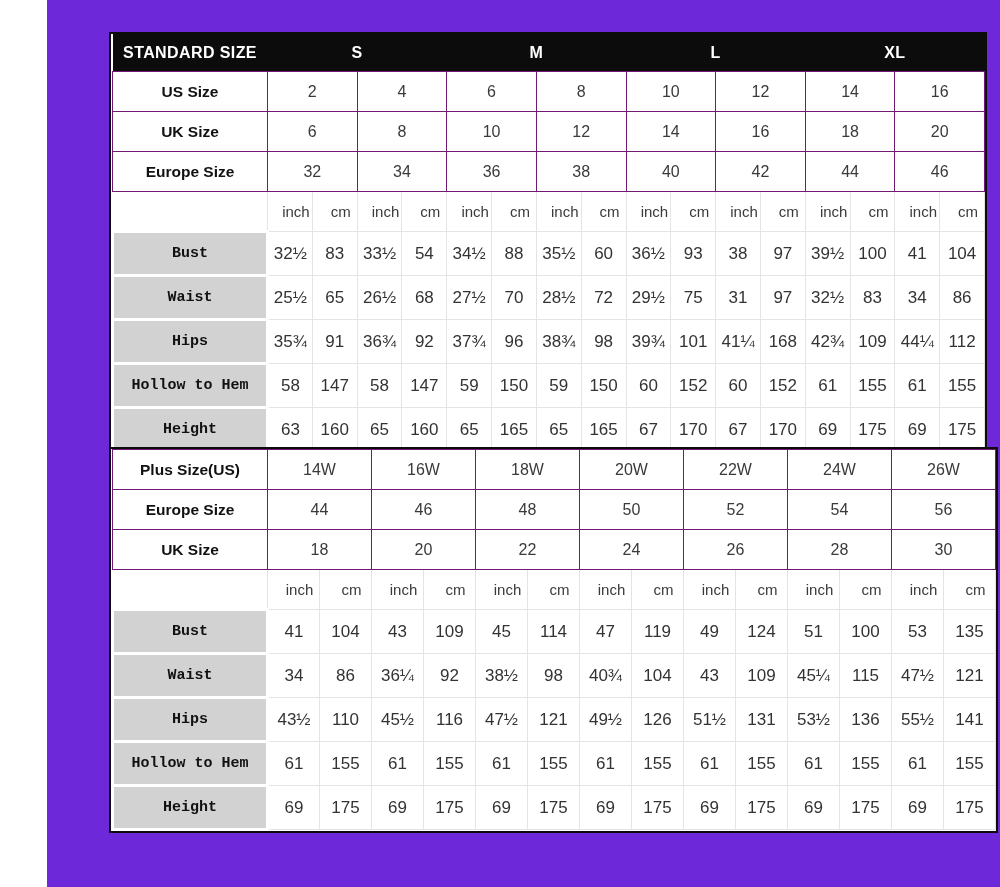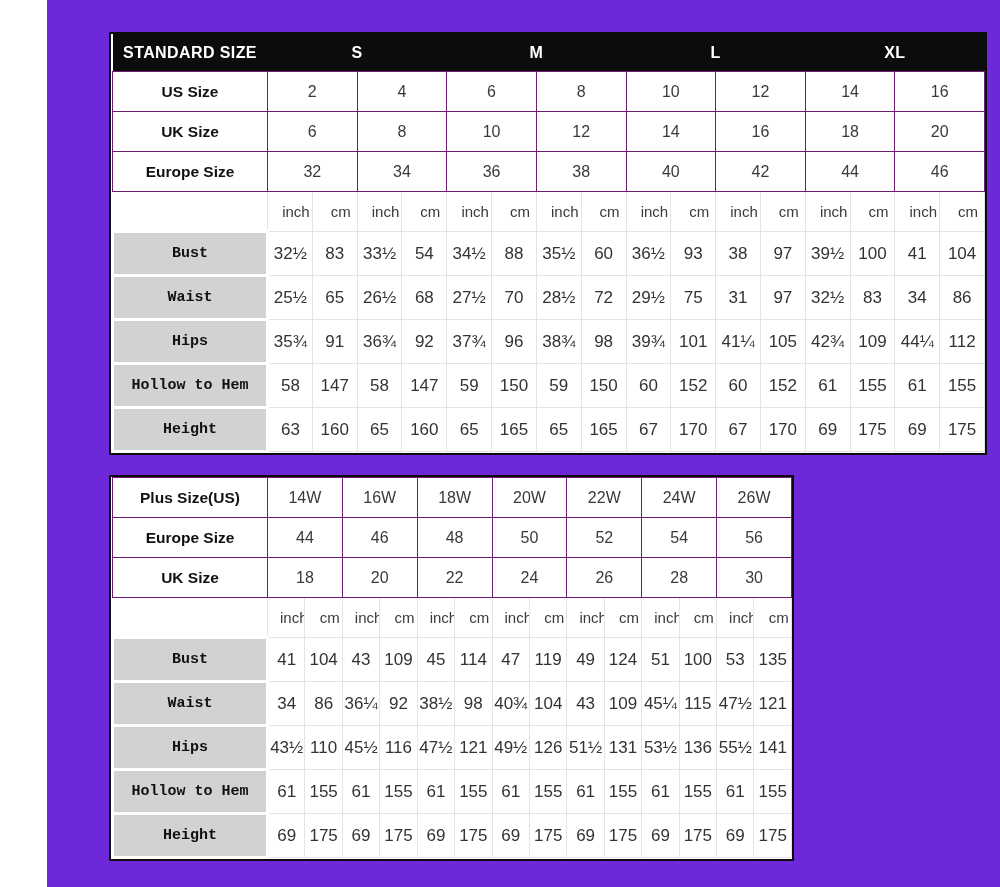--- a/index.html
+++ b/index.html
@@ -17,21 +17,21 @@
     margin-left: 47px;
   }
   .twrap {
     position: absolute;
     left: 62px;
     border: 2px solid #0c0c0c;
     background: #ffffff;
     box-sizing: border-box;
   }
   .twrap.t1 { top: 32px;  width: 878px; }
-  .twrap.t2 { top: 475px; width: 685px; }
+  .twrap.t2 { top: 447px; width: 889px; }
 
   table.size-table {
     border-collapse: collapse;
     table-layout: fixed;
     width: 100%;
     background: #ffffff;
   }
   table.size-table td, table.size-table th {
     text-align: center;
     vertical-align: middle;
@@ -223,21 +223,21 @@
             <td>91</td>
             <td>36¾</td>
             <td>92</td>
             <td>37¾</td>
             <td>96</td>
             <td>38¾</td>
             <td>98</td>
             <td>39¾</td>
             <td>101</td>
             <td>41¼</td>
-            <td>105</td>
+            <td>168</td>
             <td>42¾</td>
             <td>109</td>
             <td>44¼</td>
             <td>112</td>
           </tr>
           <tr class="r-meas">
             <td class="lbl">Hollow to Hem</td>
             <td>58</td>
             <td>147</td>
             <td>58</td>

